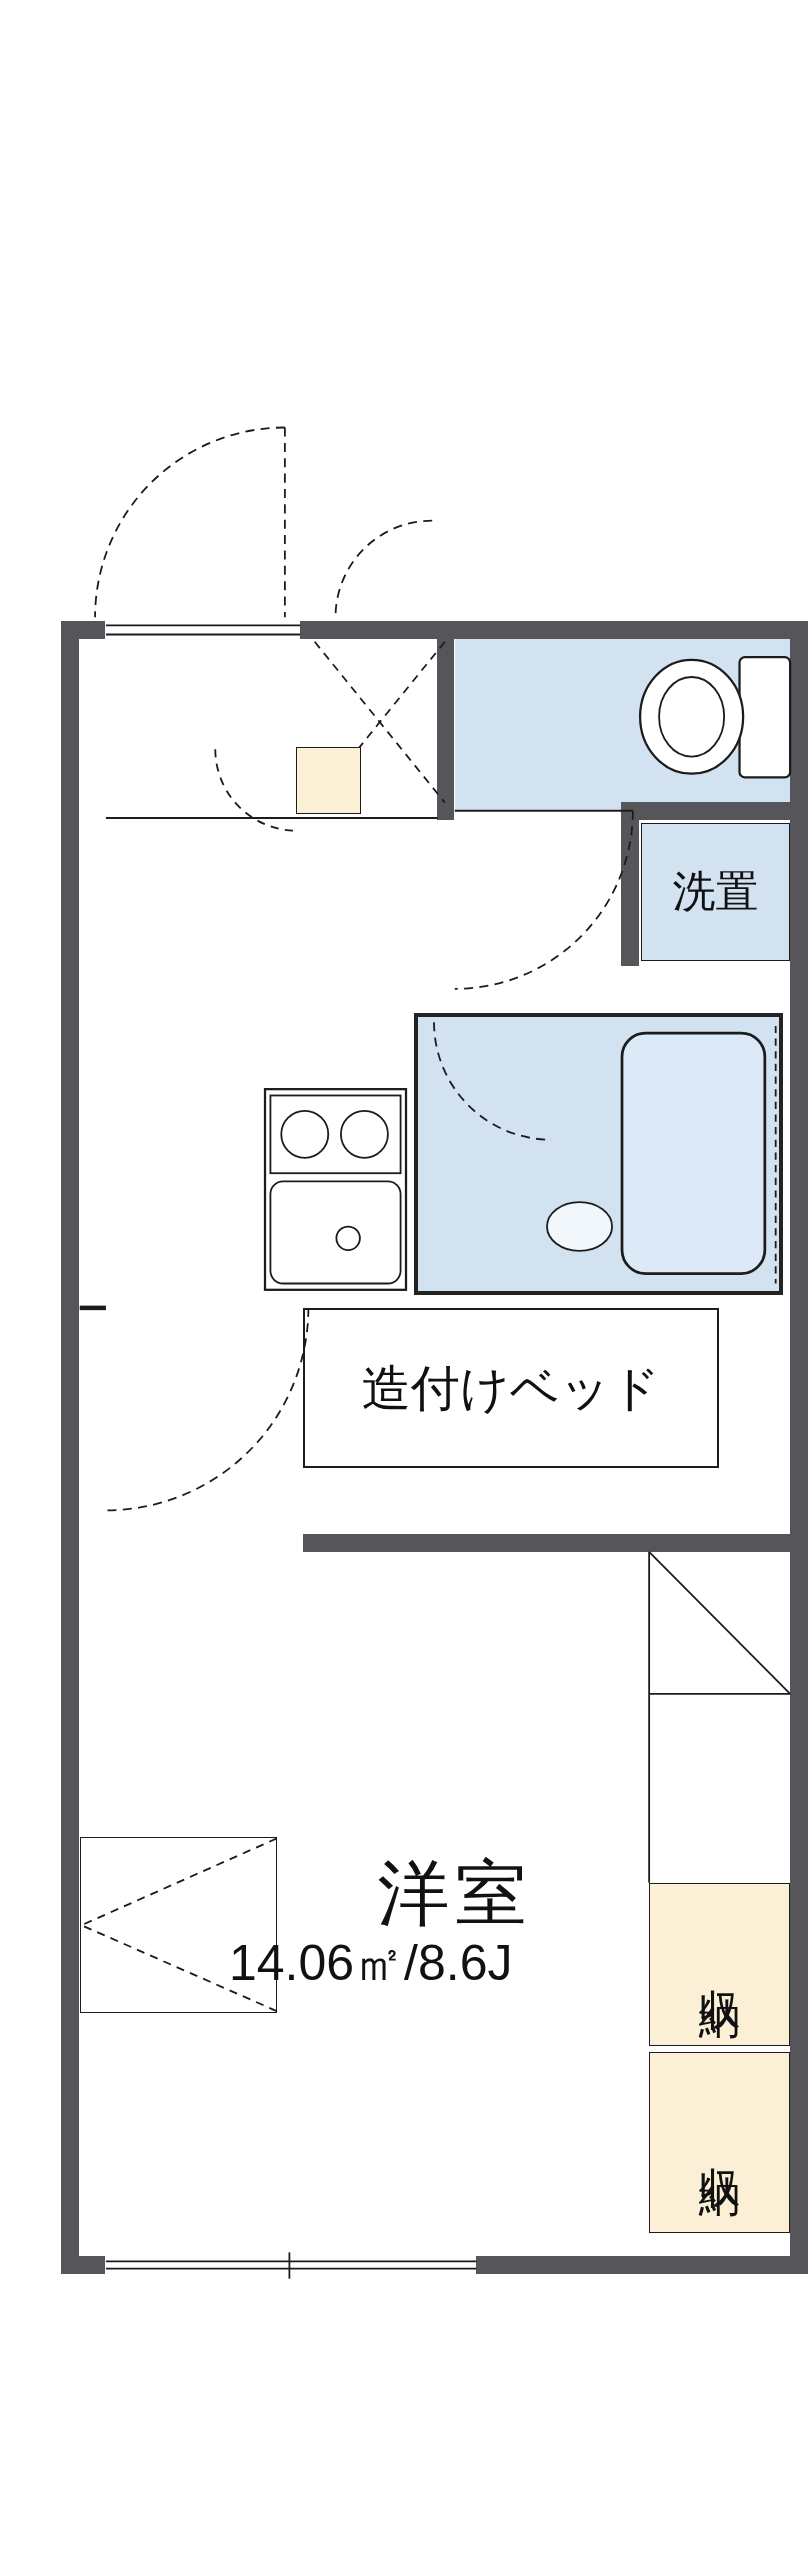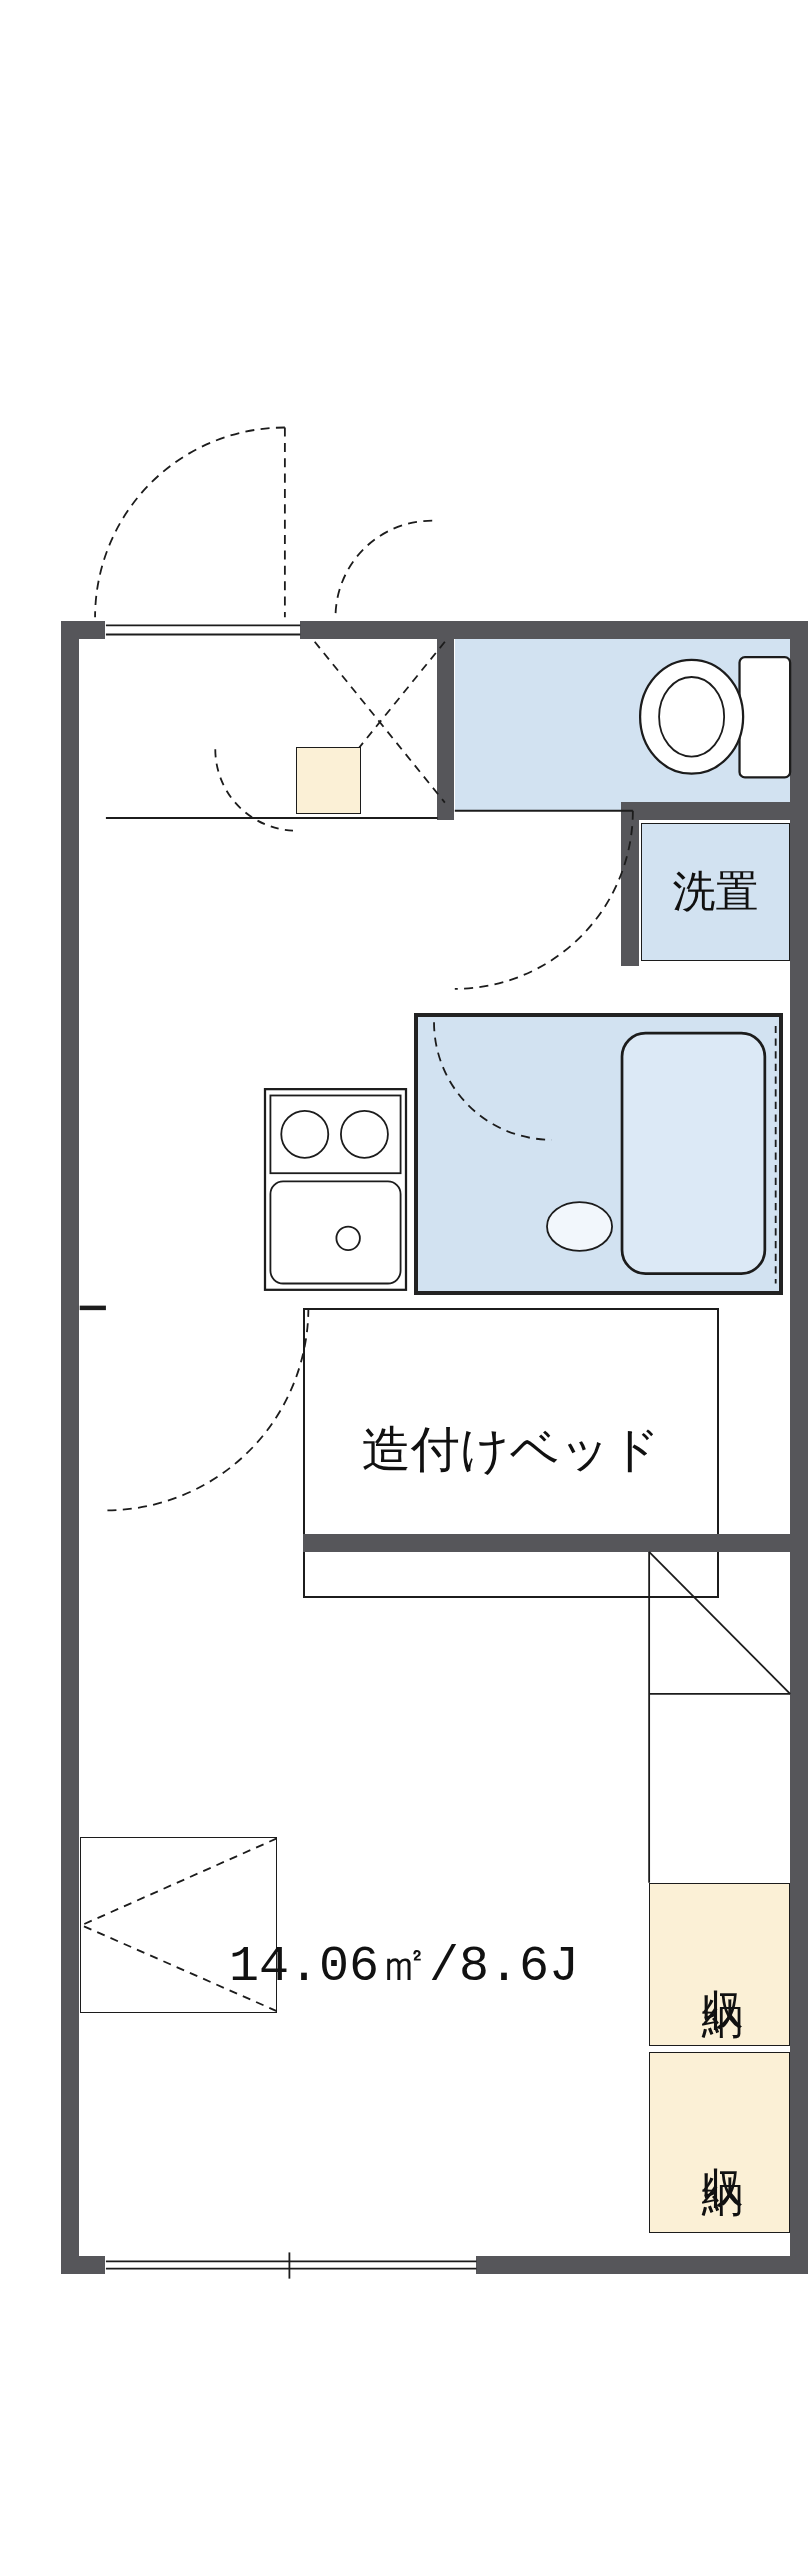--- a/index.html
+++ b/index.html
@@ -8,42 +8,42 @@
     font-family:"Liberation Sans","DejaVu Sans",sans-serif;color:#111;
     overflow:hidden;
   }
   .wall{position:absolute;background:#56565a;z-index:1;}
   .fill{position:absolute;z-index:1;}
   .box{position:absolute;box-sizing:border-box;border:1.8px solid #1c1c1c;z-index:1;background:#fff;}
   .box.cream{background:#fbf0d6;}
   .box.blue{background:#d2e2f1;}
   .box.thick{border-width:4.5px;border-color:#222;}
   svg.overlay{position:absolute;left:0;top:0;z-index:2;}
-  .label{position:absolute;z-index:4;color:#111;font-family:Liberation Mono, monospace;}
+  .label{position:absolute;z-index:4;color:#111;}
   .center-flex{display:flex;align-items:center;justify-content:center;}
   .col-flex{display:flex;flex-direction:column;align-items:center;justify-content:center;}
   .vtext{writing-mode:vertical-rl;text-orientation:upright;letter-spacing:9px;}
   .above{z-index:3;}
 </style>
 </head>
 <body>
 
 <div id="canvas">
 
   <div class="fill" style="left:455px;top:639px;width:335px;height:172px;background:#d2e2f1;"></div>
 
   <div class="box" style="left:80px;top:1837px;width:197px;height:176px;"></div>
 
   <div class="box blue thick" style="left:414px;top:1013px;width:369px;height:282px;"></div>
 
   <div class="box blue center-flex" style="left:641px;top:823px;width:149px;height:138px;">
     <span class="label" style="position:static;font-size:43px;">洗置</span>
   </div>
 
-  <div class="box col-flex" style="left:303px;top:1308px;width:416px;height:290px;border-width:2.3px;">
+  <div class="box col-flex" style="left:303px;top:1308px;width:416px;height:160px;border-width:2.3px;">
     <span class="label" style="position:static;font-size:49px;line-height:1.32;">造付けベッド</span>
   </div>
 
   <div class="box cream center-flex" style="left:649px;top:1883px;width:141px;height:163px;">
     <span class="label vtext" style="position:static;font-size:42px;">収納</span>
   </div>
   <div class="box cream center-flex" style="left:649px;top:2052px;width:141px;height:181px;">
     <span class="label vtext" style="position:static;font-size:42px;">収納</span>
   </div>
 
@@ -104,16 +104,17 @@
     <line x1="718" y1="1874" x2="874" y2="1874" stroke="#1c1c1c" stroke-width="2"></line>
 
     <line x1="306" y1="2034" x2="90" y2="2130" stroke="#1c1c1c" stroke-width="2" stroke-dasharray="9 7"></line>
     <line x1="306" y1="2225" x2="90" y2="2130" stroke="#1c1c1c" stroke-width="2" stroke-dasharray="9 7"></line>
 
     <line x1="117" y1="2502" x2="527" y2="2502" stroke="#1c1c1c" stroke-width="2"></line>
     <line x1="117" y1="2510" x2="527" y2="2510" stroke="#1c1c1c" stroke-width="2"></line>
     <line x1="320" y1="2492" x2="320" y2="2521" stroke="#1c1c1c" stroke-width="2"></line>
   </svg>
 
+  <div class="label" style="left:274px;top:1846px;width:362px;text-align:center;font-size:72px;letter-spacing:5.4px;">洋室</div>
   <div class="label" style="left:229px;top:1930px;width:452px;font-size:50px;">14.06㎡/8.6J</div>
 
 </div>
 
 
 </body></html>

